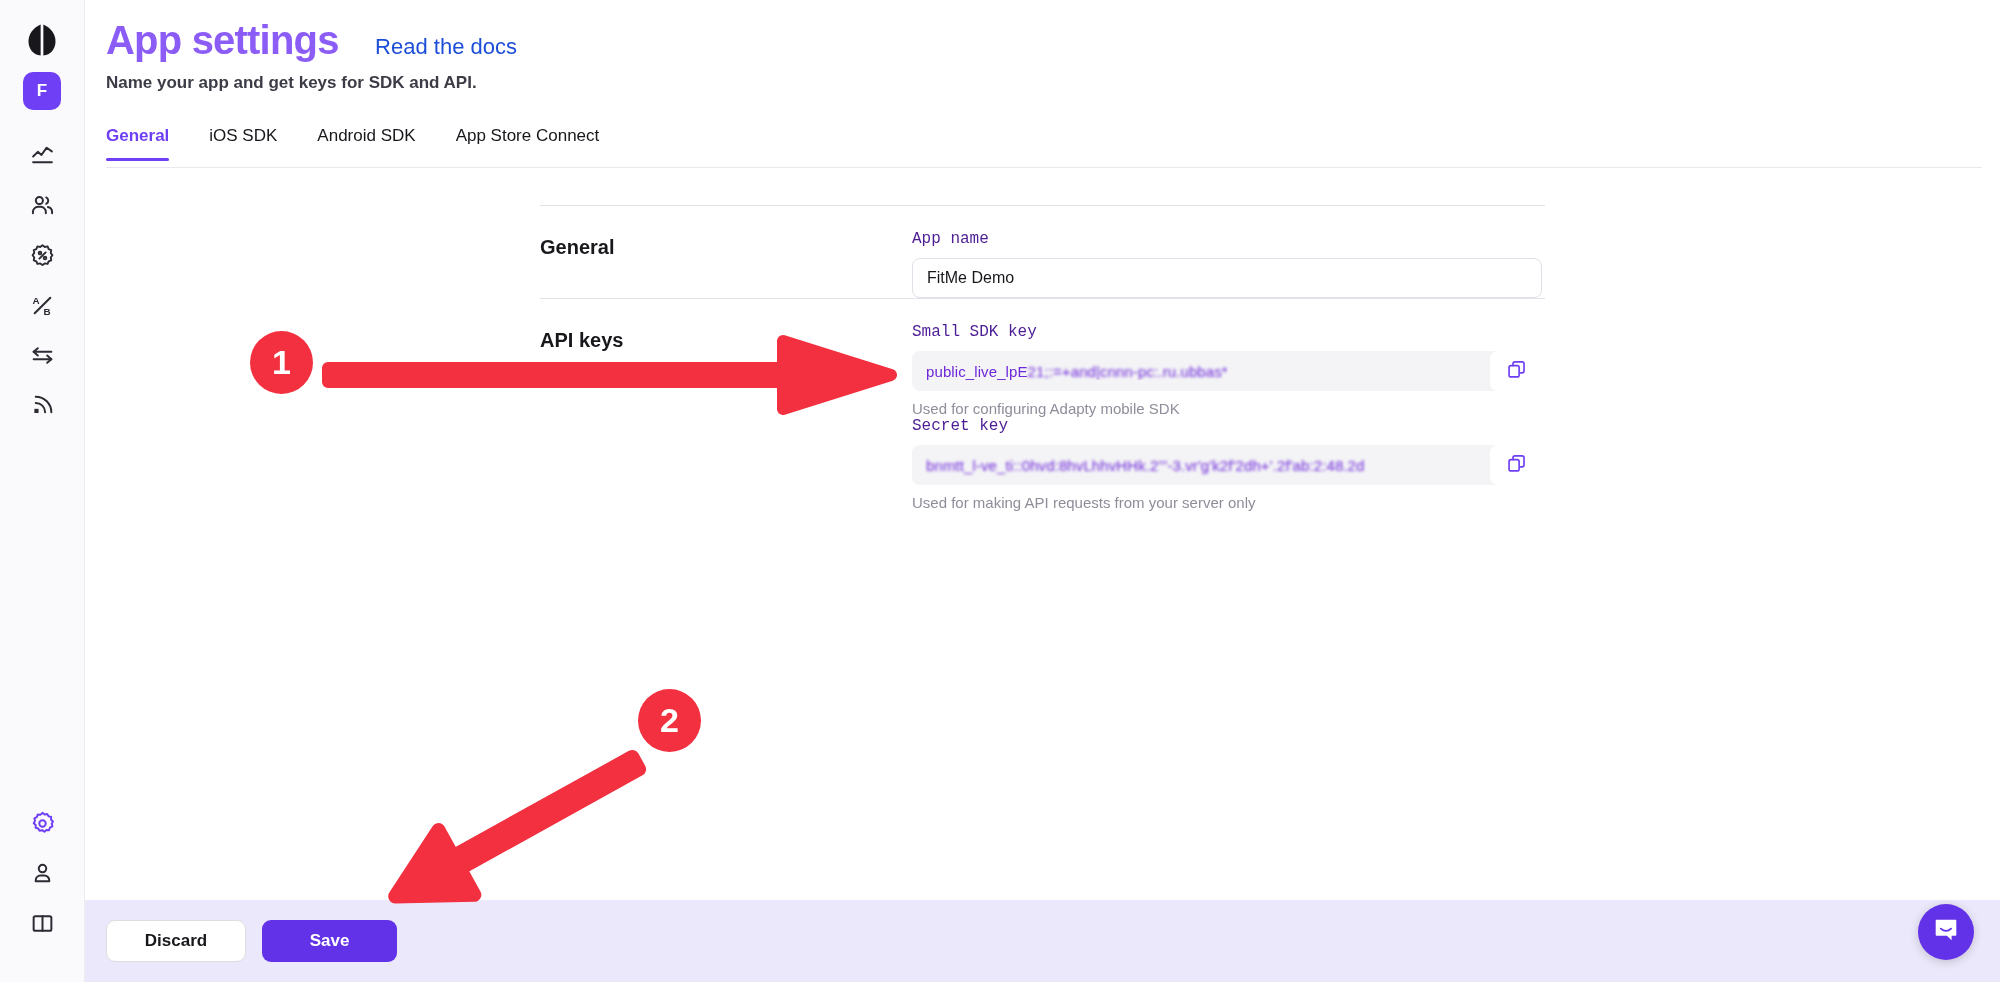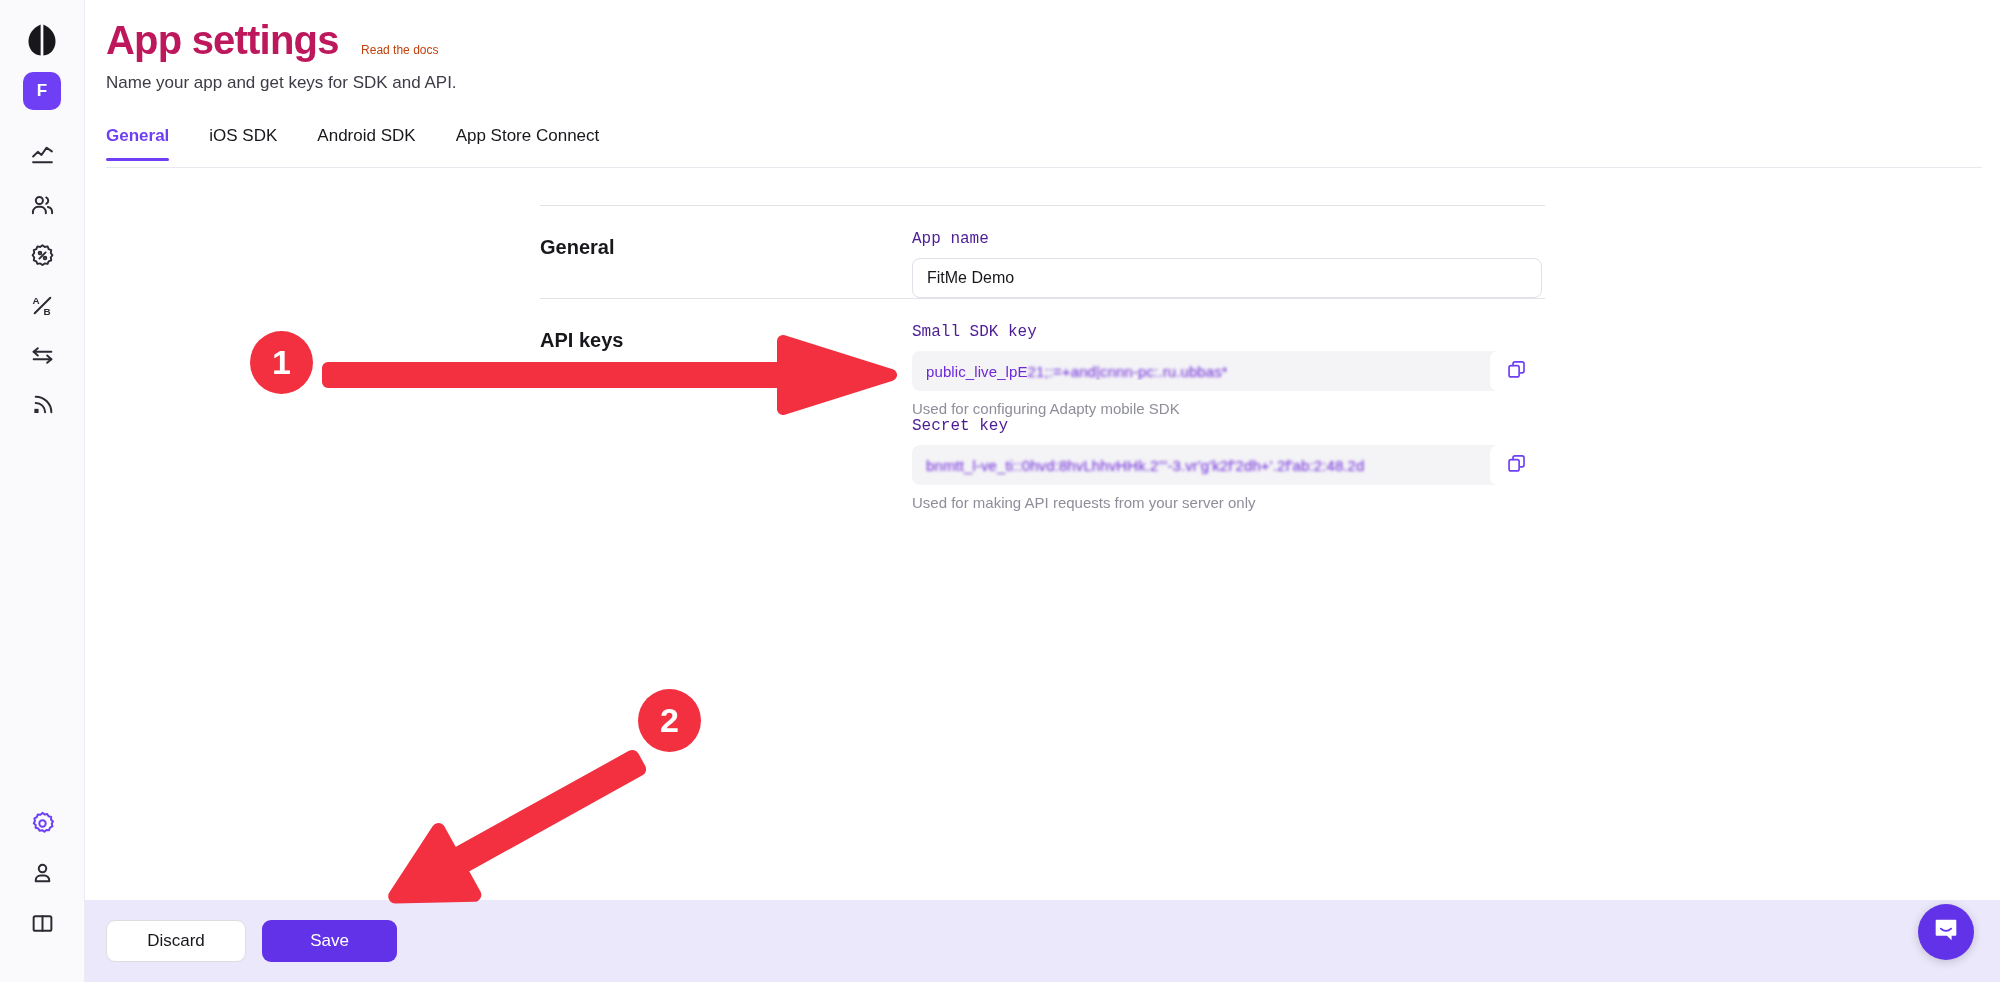--- a/index.html
+++ b/index.html
@@ -33,29 +33,29 @@
     width: 52px; height: 50px;
     display: flex; align-items: center; justify-content: center;
     cursor: pointer;
   }
   .sb-bottom { position: absolute; bottom: 32px; left: 0; width: 85px;
     display: flex; flex-direction: column; align-items: center; gap: 0px; }
 
   
   .page-head { position: absolute; left: 106px; top: 18px; }
   .page-title {
-    font-size: 40px; font-weight: bold; color: #be185d;
+    font-size: 40px; font-weight: bold; color: #8b5cf6;
     letter-spacing: -0.8px; display: inline-block; vertical-align: baseline;
   }
   .docs-link {
     display: inline-block; vertical-align: baseline;
-    margin-left: 18px; font-size: 12px; color: #c2410c;
+    margin-left: 32px; font-size: 22px; color: #1d4ed8;
     text-decoration: none; cursor: pointer;
   }
-  .page-sub { margin-top: 10px; font-size: 17px; color: #3c3c46; }
+  .page-sub { margin-top: 10px; font-size: 17px; color: #3c3c46; font-weight: bold; }
 
   
   .tabs {
     position: absolute; left: 106px; top: 126px;
     width: 1876px; height: 42px;
     border-bottom: 1px solid #e8e8ee;
     display: flex; align-items: flex-start; gap: 0px;
   }
   .tab {
     font-size: 17px; color: #17171c; font-weight: 500;
@@ -123,21 +123,21 @@
   .mt4 { margin-top: 0; }
 
   
   .bottom-bar {
     position: absolute; left: 85px; bottom: 0;
     width: 1915px; height: 82px;
     background: #ece8fb;
     display: flex; align-items: center; padding-left: 21px; gap: 16px;
   }
   .btn {
-    height: 42px; border-radius: 9px; font-size: 17px; font-weight: normal;
+    height: 42px; border-radius: 9px; font-size: 17px; font-weight: bold;
     display: flex; align-items: center; justify-content: center;
     cursor: pointer; font-family: "Liberation Sans", sans-serif;
   }
   .btn-discard { width: 140px; background: #fff; border: 1px solid #ddd; color: #17171c; }
   .btn-save { width: 135px; background: #6232e8; border: none; color: #fff; }
 
   
   .intercom {
     position: absolute; right: 26px; bottom: 22px;
     width: 56px; height: 56px; border-radius: 50%;

